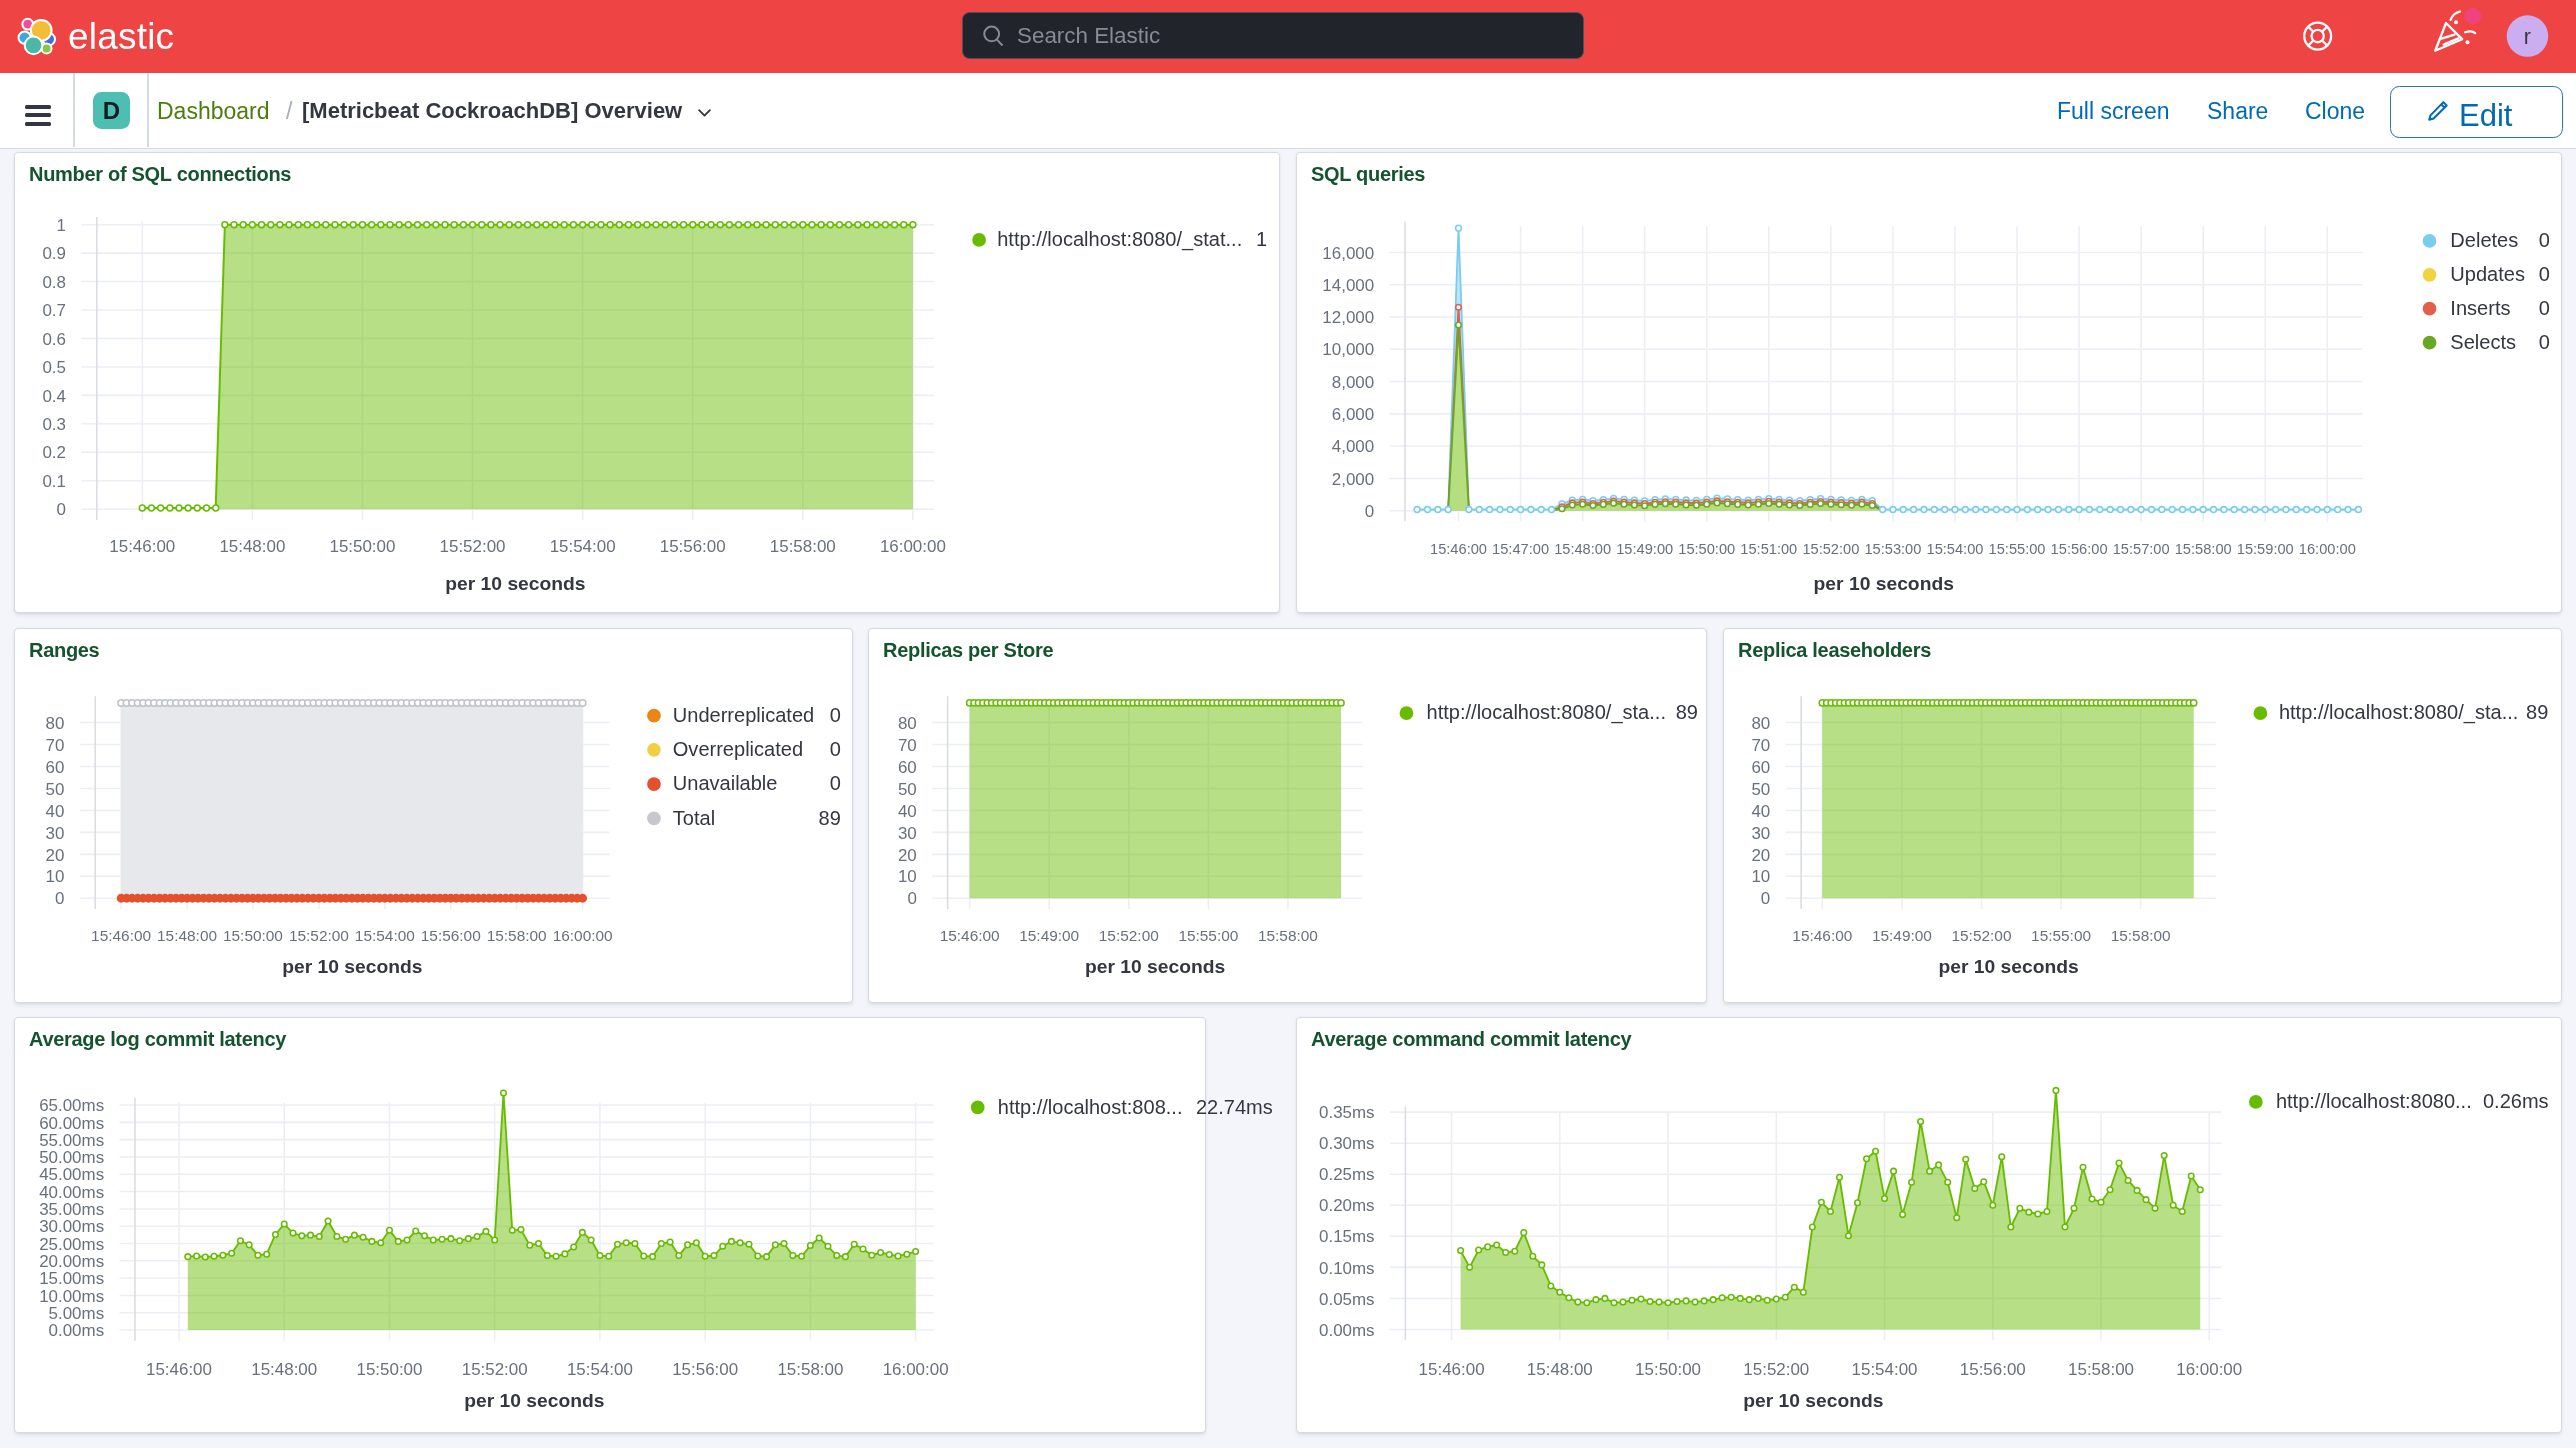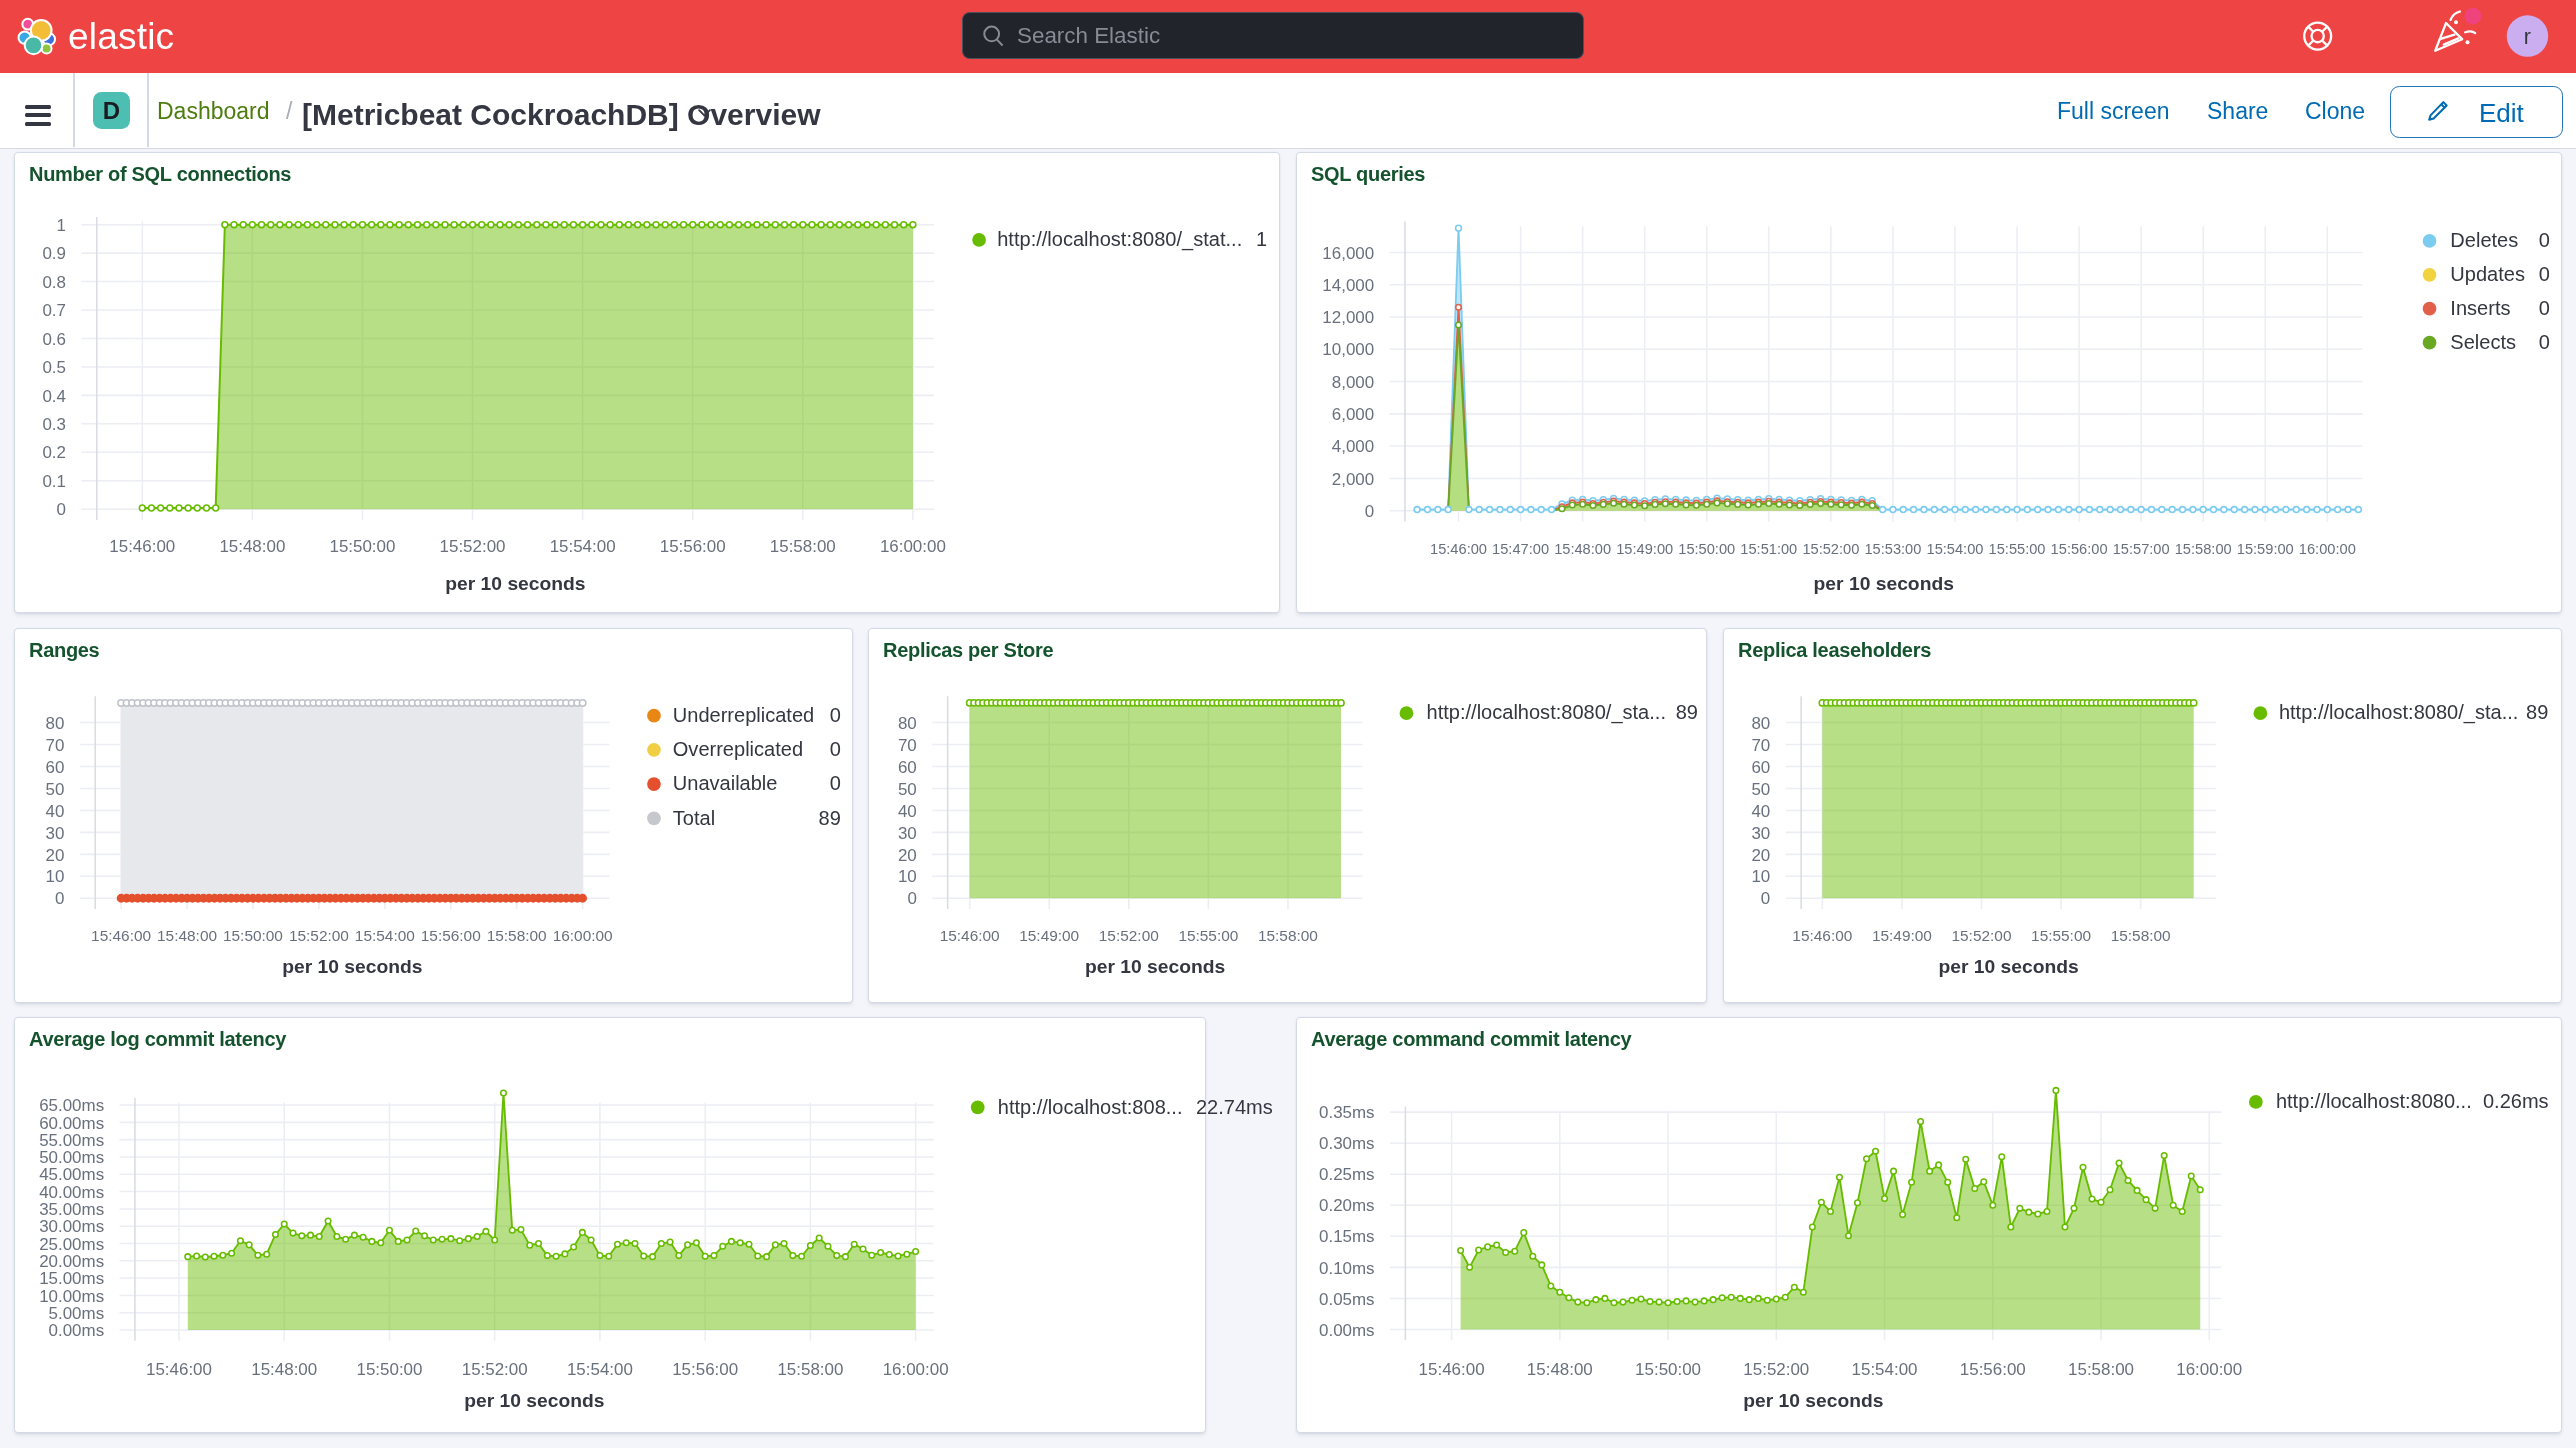--- a/index.html
+++ b/index.html
@@ -12,21 +12,21 @@
 #nav { position:absolute; left:0; top:73px; width:2576px; height:76px; background:#fff;
   border-bottom:1.5px solid #d3dae6; }
 .vsep { position:absolute; top:0; width:1.5px; height:74px; background:#d3dae6; }
 #burger div { position:absolute; left:25px; width:25.5px; height:3.9px; border-radius:1.5px; background:#343741; }
 #dbadge { position:absolute; left:93px; top:18.5px; width:37px; height:37px; border-radius:8.5px;
   background:#4cbfb2; color:#1a1c21; font-size:24px; font-weight:bold; text-align:center; line-height:37px; }
 .crumb { position:absolute; top:25px; font-size:23px; }
 .blue { color:#006BB4; }
 #editbtn { position:absolute; left:2390px; top:13px; width:173px; height:52px; border:1.5px solid #2276ba;
   border-radius:9.3px; }
-#editbtn span { position:absolute; left:88px; top:10.8px; font-size:26px; color:#006BB4; font-weight:500; }
+#editbtn span { position:absolute; left:68px; top:10.8px; font-size:31px; color:#006BB4; font-weight:500; }
 .panel { position:absolute; background:#fff; border:0.8px solid #D3DAE6; border-radius:4.6px;
   box-shadow:0 2.3px 3.9px rgba(45,60,95,0.07), 0 0.8px 1.5px rgba(45,60,95,0.08); }
 .ptitle { position:absolute; left:14px; top:10px; font-size:20px; font-weight:bold; color:#14532d; letter-spacing:-0.3px; }
 svg text { font-family:"Liberation Sans",sans-serif; }
 </style></head>
 <body>
 <div id="hdr">
 <svg width="77" height="73" viewBox="0 0 100 95" style="position:absolute;left:0;top:0">
       <g>
 <circle cx="32" cy="49" r="8" fill="#3ba8e5" stroke="#fff" stroke-width="2.6"></circle>
@@ -72,21 +72,21 @@
 <div id="burger">
       <div style="top:32px"></div>
       <div style="top:40px"></div>
       <div style="top:49px"></div>
     </div>
 <div class="vsep" style="left:73px"></div>
 <div id="dbadge">D</div>
 <div class="vsep" style="left:147px"></div>
 <div class="crumb" style="left:157px;color:#4d7c0f">Dashboard</div>
 <div class="crumb" style="left:286px;color:#a7adba">/</div>
-<div class="crumb" style="left:302px;color:#343741;font-weight:bold;font-size:30px">[Metricbeat CockroachDB] Overview</div>
+<div class="crumb" style="left:302px;color:#343741;font-weight:bold;font-size:22px">[Metricbeat CockroachDB] Overview</div>
 <svg width="17" height="17" viewBox="0 0 22 22" style="position:absolute;left:696px;top:31px">
       <polyline points="4,8 11,15 18,8" fill="none" stroke="#343741" stroke-width="2.4" stroke-linecap="round" stroke-linejoin="round"></polyline>
     </svg>
 <div class="crumb blue" style="left:2057px">Full screen</div>
 <div class="crumb blue" style="left:2207px">Share</div>
 <div class="crumb blue" style="left:2305px">Clone</div>
 <div id="editbtn">
       <svg width="23" height="23" viewBox="0 0 16 16" style="position:absolute;left:35px;top:13px">
         <path d="M12.1 1.5 L14.4 3.8 L5.3 12.9 L2.2 13.8 L3.1 10.7 Z" fill="none" stroke="#006BB4" stroke-width="1.4" stroke-linejoin="round"></path>
         <line x1="10.6" y1="3" x2="13" y2="5.4" stroke="#006BB4" stroke-width="1.4"></line>

